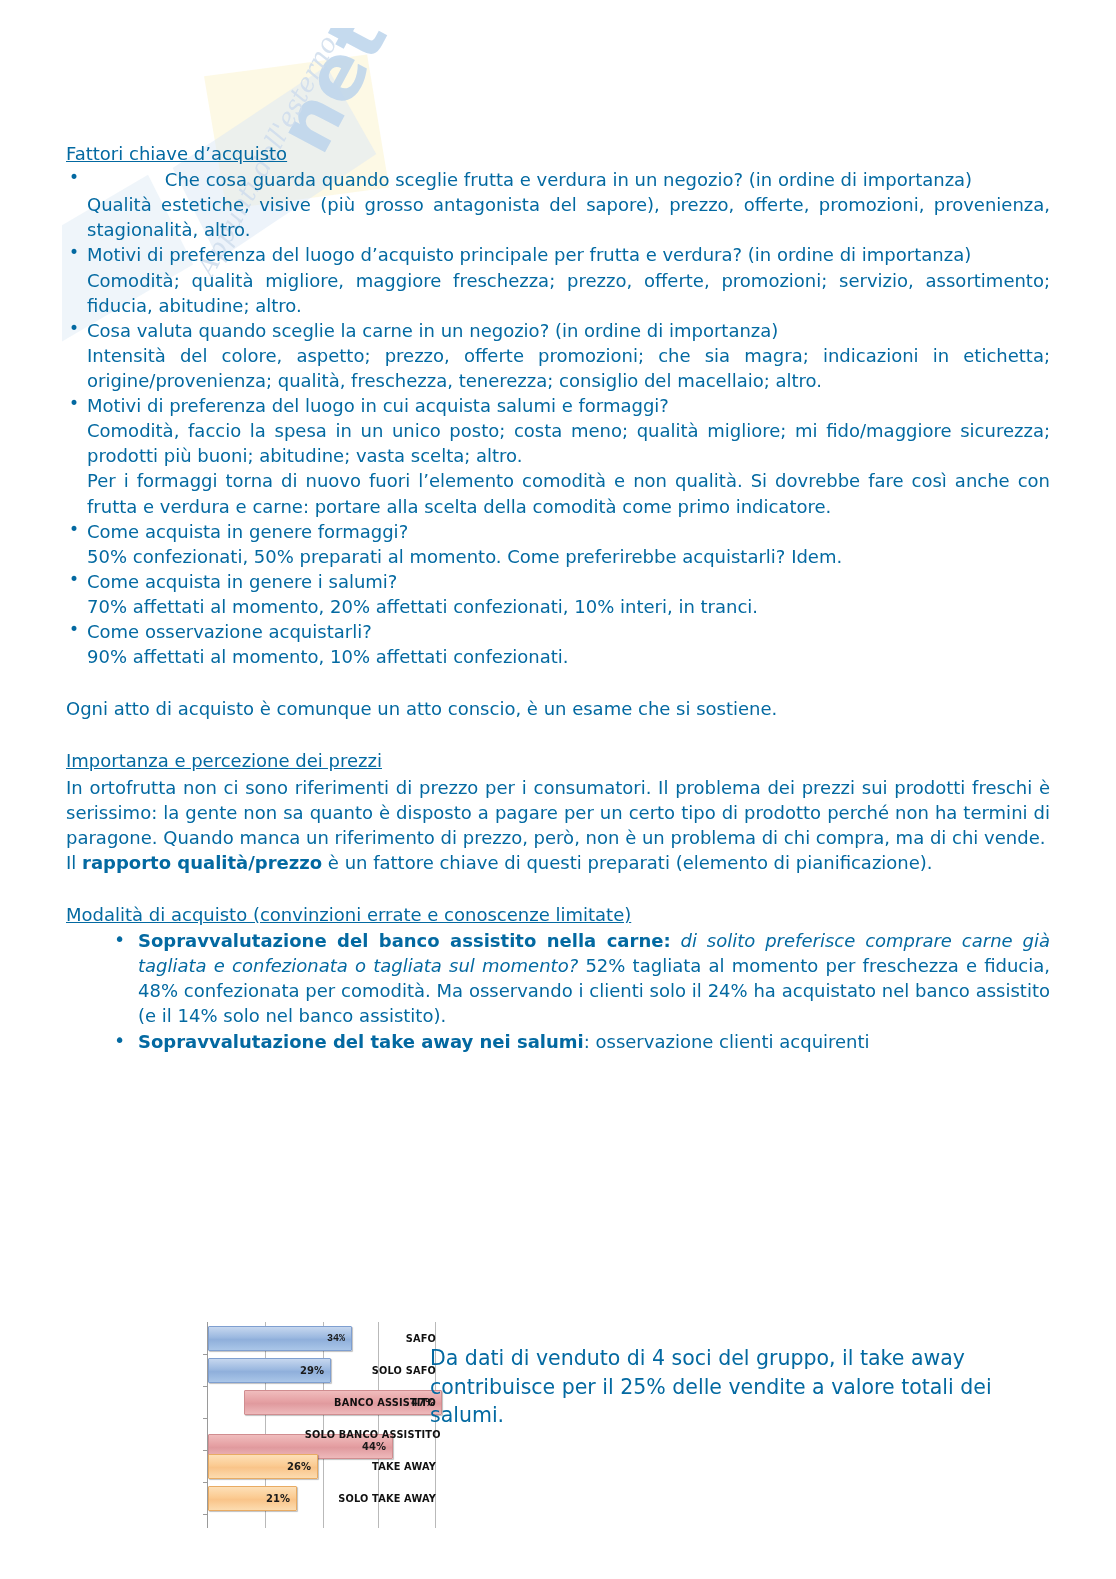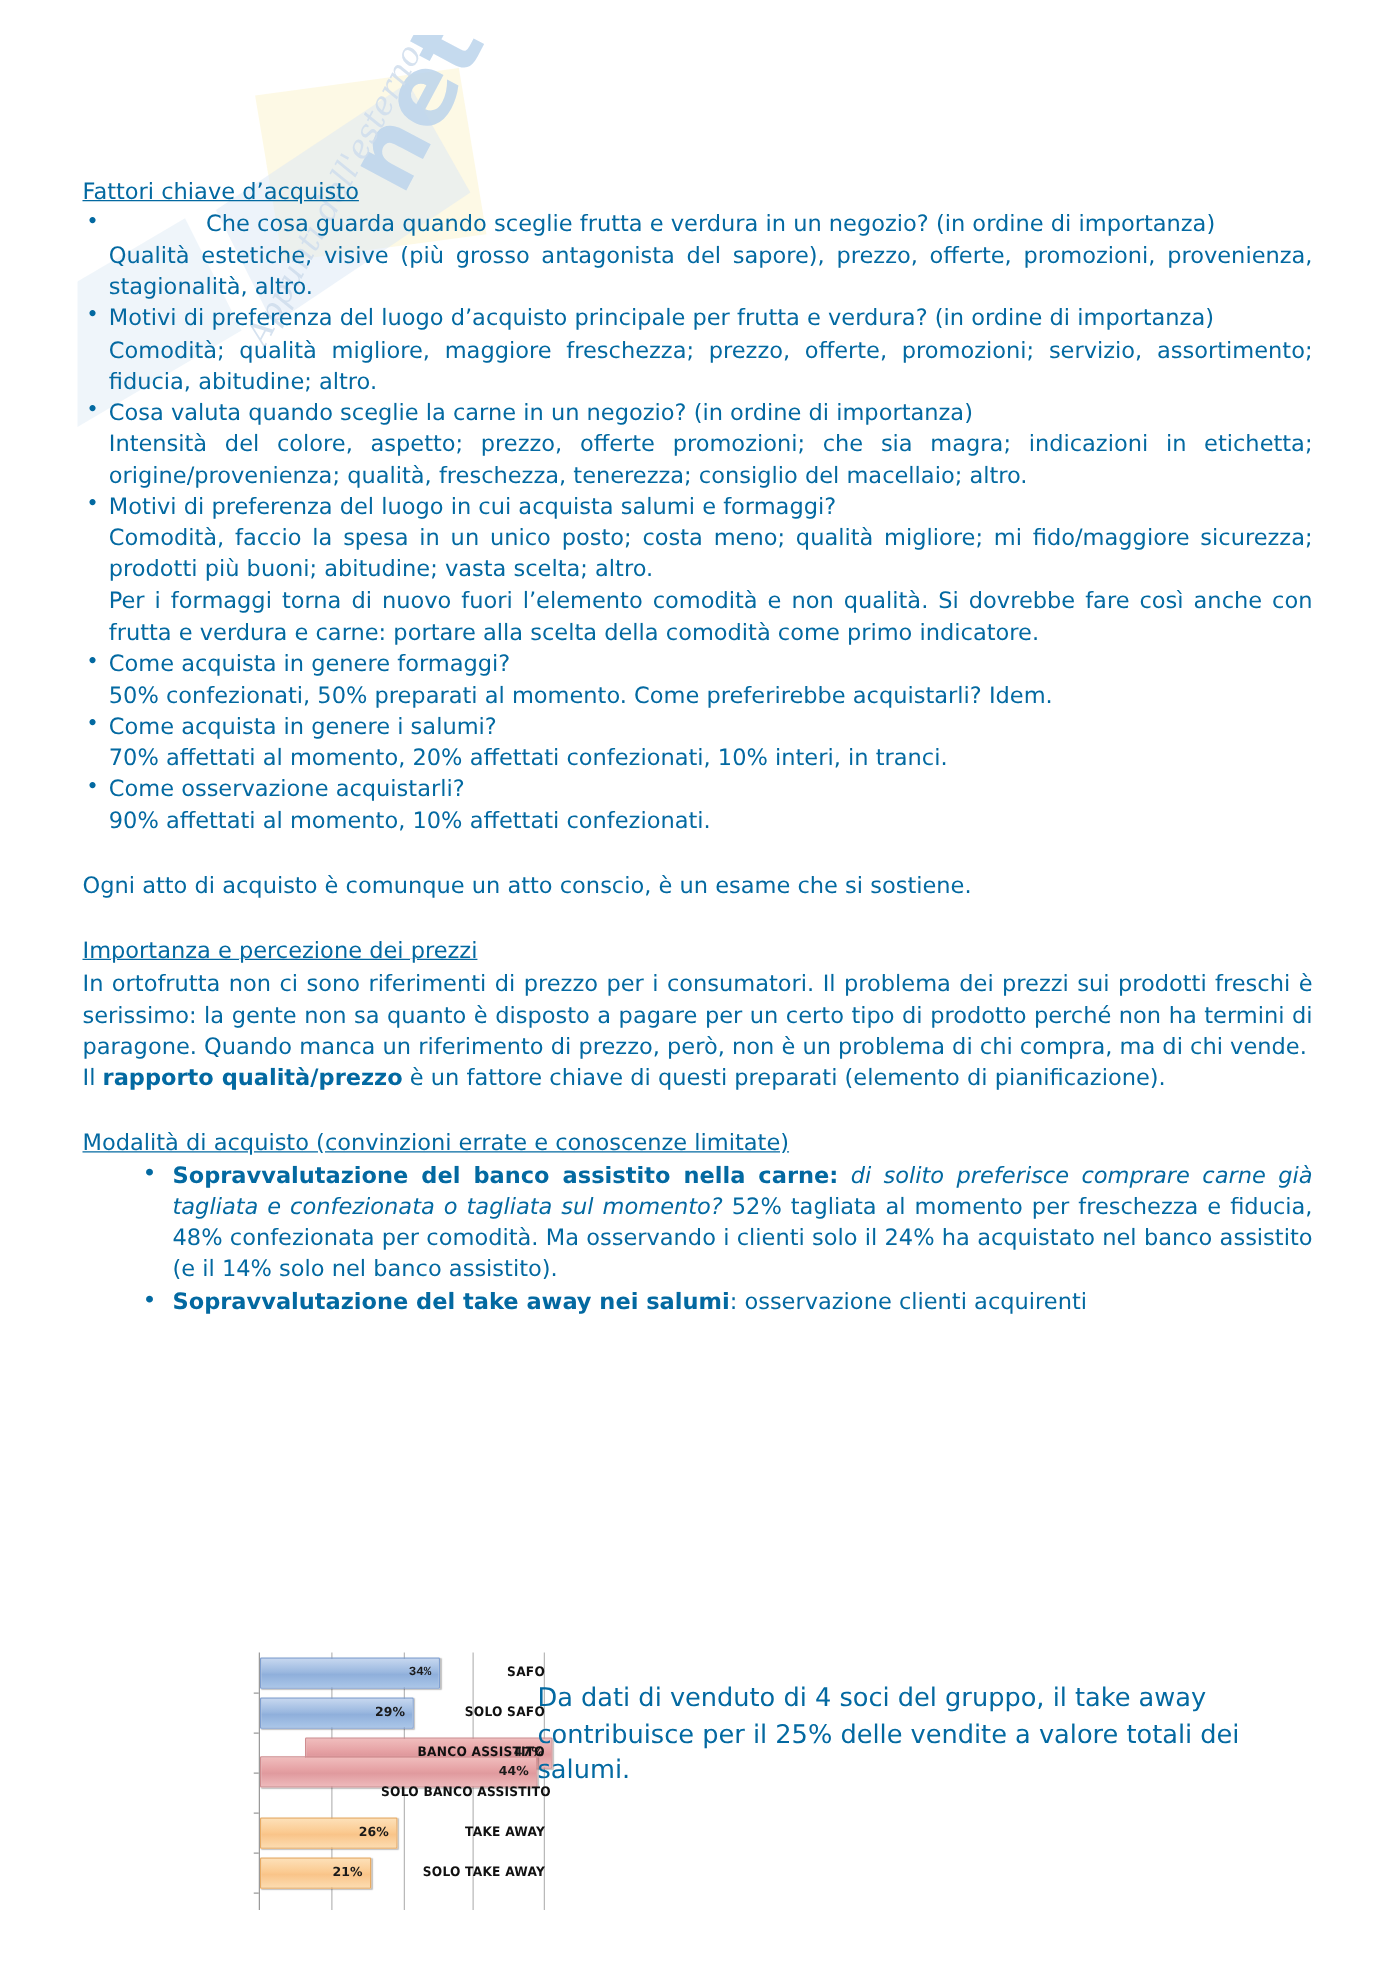--- a/index.html
+++ b/index.html
@@ -302,21 +302,21 @@
       <div class="bars">
           <div class="bar blue" style="left: 1px; top: 4px; width: 142px; font-family: Liberation Mono, monospace;">
             <span class="val">34%</span>
           </div>
           <div class="bar blue" style="left: 1px; top: 36px; width: 121px;">
             <span class="val">29%</span>
           </div>
           <div class="bar red" style="left: 1px; top: 68px; width: 196px; margin-left: 36px;">
             <span class="val">47%</span>
           </div>
-          <div class="bar red" style="left: 1px; top: 83px; width: 183px; padding-left: 37px;">
+          <div class="bar red" style="left: 1px; top: 112px; width: 183px;">
             <span class="val">44%</span>
           </div>
           <div class="bar orange" style="left: 1px; top: 132px; width: 108px;">
             <span class="val">26%</span>
           </div>
           <div class="bar orange" style="left: 1px; top: 164px; width: 87px;">
             <span class="val">21%</span>
           </div>
         </div>
     <div class="tick" style="top: 32px;"></div>

